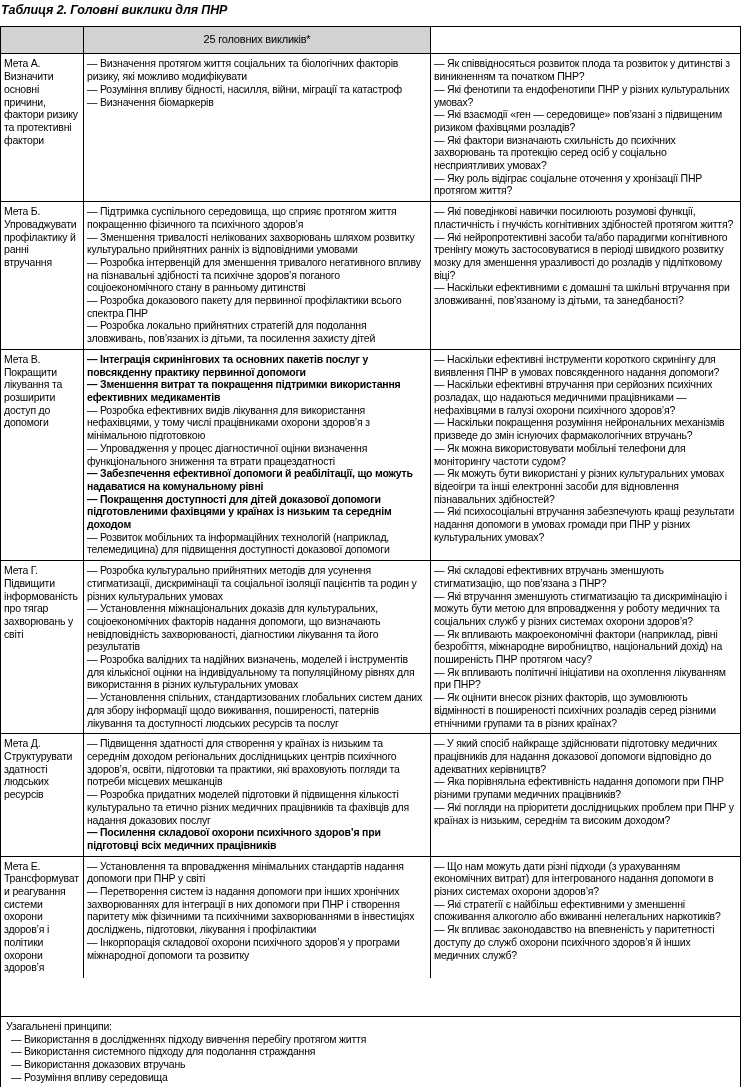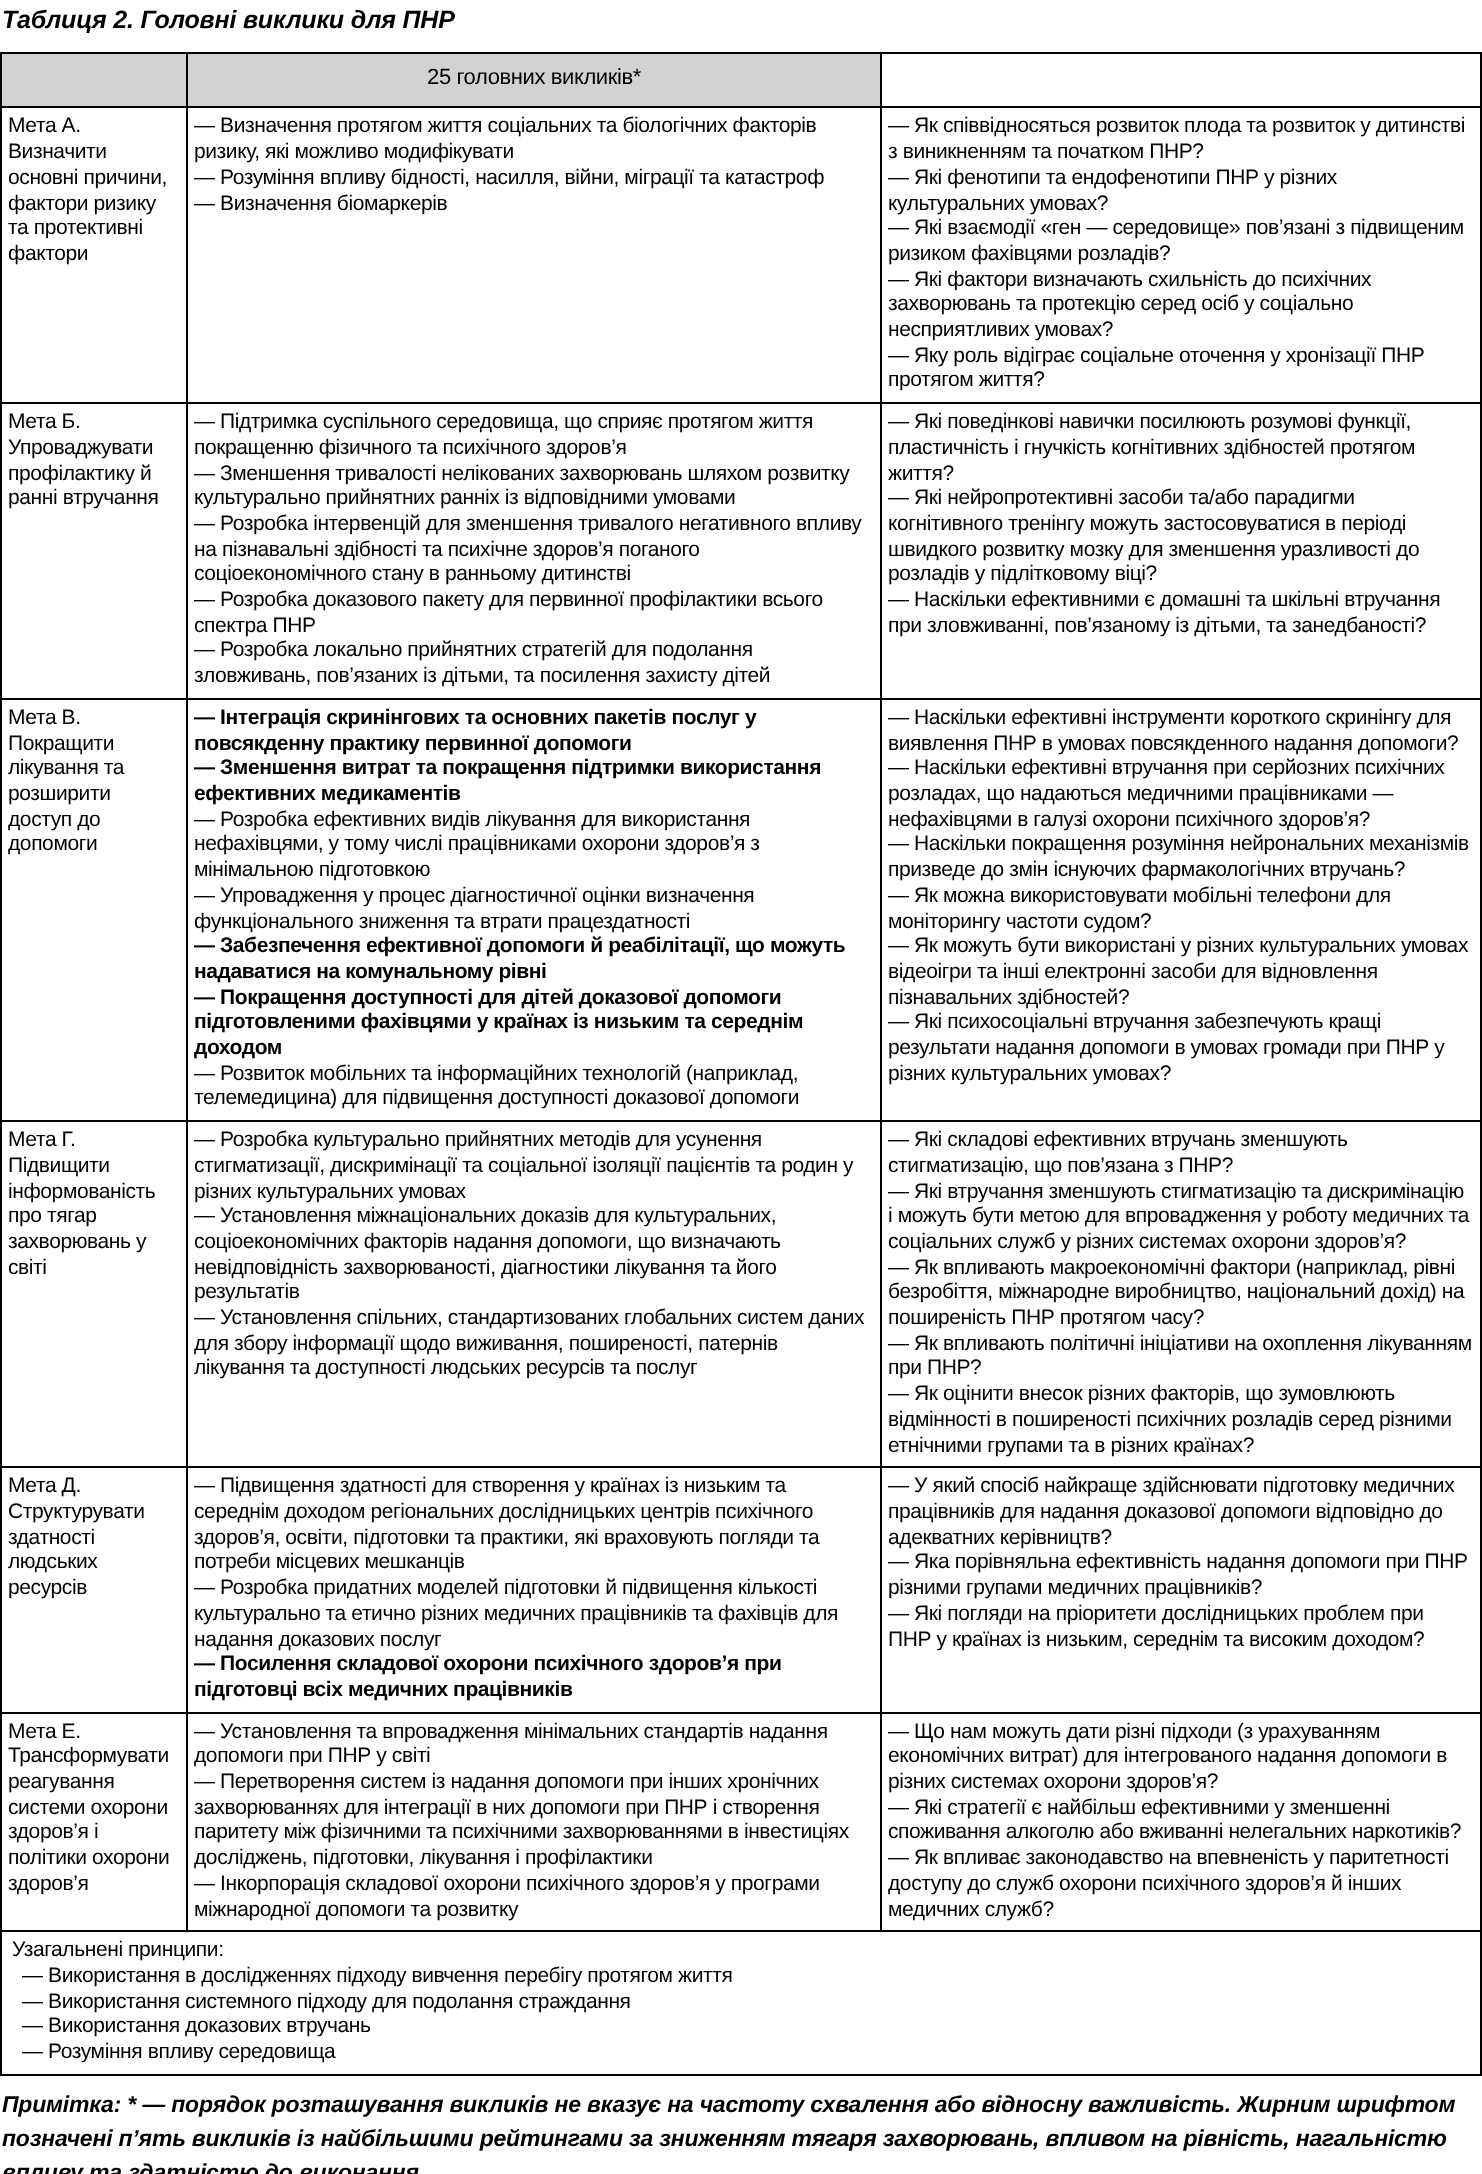--- a/index.html
+++ b/index.html
@@ -22,35 +22,36 @@
     margin: 2px 0 8px 1px;
     letter-spacing: -0.1px;
   }
   .challenges-table {
     border: 1.5px solid var(--border);
     width: 741px;
   }
   .header-row, .body-row { display: flex; }
   .body-row { border-top: 1px solid var(--border); }
   .cell { padding: 3px 4px 4px 3px; }
-  .col-goal   { width: 93px;  border-right: 1px solid var(--border); flex: none; overflow-wrap: break-word; }
+  .col-goal   { width: 83px;  border-right: 1px solid var(--border); flex: none; overflow-wrap: break-word; }
   .col-chal   { width: 347px; border-right: 1px solid var(--border); flex: none; }
   .col-quest  { flex: 1; }
   .header-row .cell {
     background: var(--header-bg);
     font-weight: normal;
     text-align: center;
     padding: 6px 4px 7px 4px;
     font-size: 11px;
   }
   .item { margin: 0; }
   .item.bold { font-weight: bold; }
   .principles-row {
     border-top: 1px solid var(--border);
     padding: 3px 5px 4px 5px;
+    margin-top: 38px;
   }
   .principles-title { margin: 0; }
   .principle-item { margin: 0; padding-left: 5px; }
   .footnote {
     font-weight: bold;
     font-style: italic;
     font-size: 11.5px;
     line-height: 1.5;
     margin: 7px 1px 0 1px;
     letter-spacing: -0.1px;
@@ -119,20 +120,21 @@
             <div class="item">— Як можна використовувати мобільні телефони для моніторингу частоти судом?</div>
             <div class="item">— Як можуть бути використані у різних культуральних умовах відеоігри та інші електронні засоби для відновлення пізнавальних здібностей?</div>
             <div class="item">— Які психосоціальні втручання забезпечують кращі результати надання допомоги в умовах громади при ПНР у різних культуральних умовах?</div>
           </div>
         </div>
         <div class="body-row">
           <div class="cell col-goal">Мета Г. Підвищити інформованість про тягар захворювань у світі</div>
           <div class="cell col-chal">
             <div class="item">— Розробка культурально прийнятних методів для усунення стигматизації, дискримінації та соціальної ізоляції пацієнтів та родин у різних культуральних умовах</div>
             <div class="item">— Установлення міжнаціональних доказів для культуральних, соціоекономічних факторів надання допомоги, що визначають невідповідність захворюваності, діагностики лікування та його результатів</div>
+            <div class="item">— Розробка валідних та надійних визначень, моделей і інструментів для кількісної оцінки на індивідуальному та популяційному рівнях для використання в різних культуральних умовах</div>
             <div class="item">— Установлення спільних, стандартизованих глобальних систем даних для збору інформації щодо виживання, поширеності, патернів лікування та доступності людських ресурсів та послуг</div>
           </div>
           <div class="cell col-quest">
             <div class="item">— Які складові ефективних втручань зменшують стигматизацію, що пов’язана з ПНР?</div>
             <div class="item">— Які втручання зменшують стигматизацію та дискримінацію і можуть бути метою для впровадження у роботу медичних та соціальних служб у різних системах охорони здоров’я?</div>
             <div class="item">— Як впливають макроекономічні фактори (наприклад, рівні безробіття, міжнародне виробництво, національний дохід) на поширеність ПНР протягом часу?</div>
             <div class="item">— Як впливають політичні ініціативи на охоплення лікуванням при ПНР?</div>
             <div class="item">— Як оцінити внесок різних факторів, що зумовлюють відмінності в поширеності психічних розладів серед різними етнічними групами та в різних країнах?</div>
           </div>
         </div>

